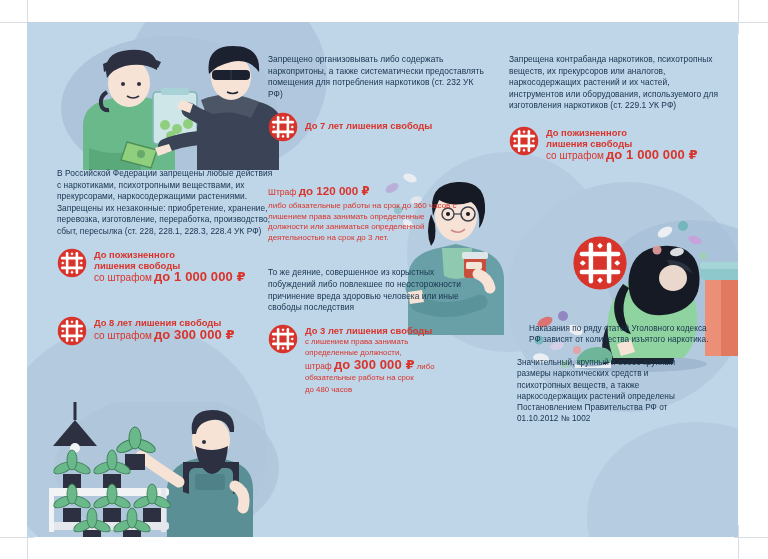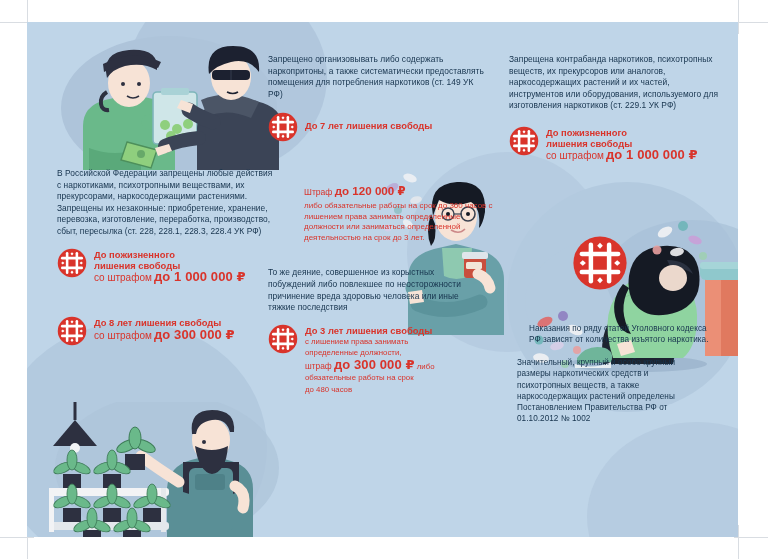--- a/index.html
+++ b/index.html
@@ -360,21 +360,21 @@
             <span class="lead">со штрафом</span>
             <b>до 300 000 ₽</b>
           </span>
         </span>
       </div>
     </div>
 
     <div class="col colB">
       <div style="height:26px;"></div>
 
-      <div class="txt">Запрещено организовывать либо содержать наркопритоны, а также систематически предоставлять помещения для потребления наркотиков (ст. 149 УК РФ)</div>
+      <div class="txt">Запрещено организовывать либо содержать наркопритоны, а также систематически предоставлять помещения для потребления наркотиков (ст. 232 УК РФ)</div>
       <div class="gap12"></div>
 
       <div class="pen">
         <span class="bars">
           <svg width="30" height="30" viewBox="0 0 40 40">
             <circle cx="20" cy="20" r="19" fill="#d9342b"></circle>
             <g stroke="#ffffff" stroke-width="3.4" stroke-linecap="round">
               <path d="M13.5 7 L13.5 33"></path>
                 <path d="M26.5 7 L26.5 33"></path>
               <path d="M7 13.5 L33 13.5"></path>
@@ -390,29 +390,29 @@
         </span>
         <span class="pen-body" style="padding-top:8px;">
           <span class="pen-head" style="display:block">До 7 лет лишения свободы</span>
         </span>
       </div>
 
       <div class="gap24"></div>
 
       <div class="gap20"></div>
 
-      <div class="fine" style="width:192px;margin-left:36px;">
+      <div class="fine" style="width:192px;">
         <span class="lbl">Штраф</span>
         <span class="big">до 120 000 ₽</span>
         <div style="margin-top:2px;">либо обязательные работы на срок до 360 часов с лишением права занимать определенные должности или заниматься определенной деятельностью на срок до 3 лет.</div>
       </div>
 
       <div class="gap24"></div>
 
-      <div class="txt">То же деяние, совершенное из корыстных побуждений либо повлекшее по неосторожности причинение вреда здоровью человека или иные тяжкие последствия</div>
+      <div class="txt">То же деяние, совершенное из корыстных побуждений либо повлекшее по неосторожности причинение вреда здоровью человека или иные свободы последствия</div>
       <div class="gap10"></div>
 
       <div class="pen">
         <span class="bars">
           <svg width="30" height="30" viewBox="0 0 40 40">
             <circle cx="20" cy="20" r="19" fill="#d9342b"></circle>
             <g stroke="#ffffff" stroke-width="3.4" stroke-linecap="round">
               <path d="M13.5 7 L13.5 33"></path>
                 <path d="M26.5 7 L26.5 33"></path>
               <path d="M7 13.5 L33 13.5"></path>

